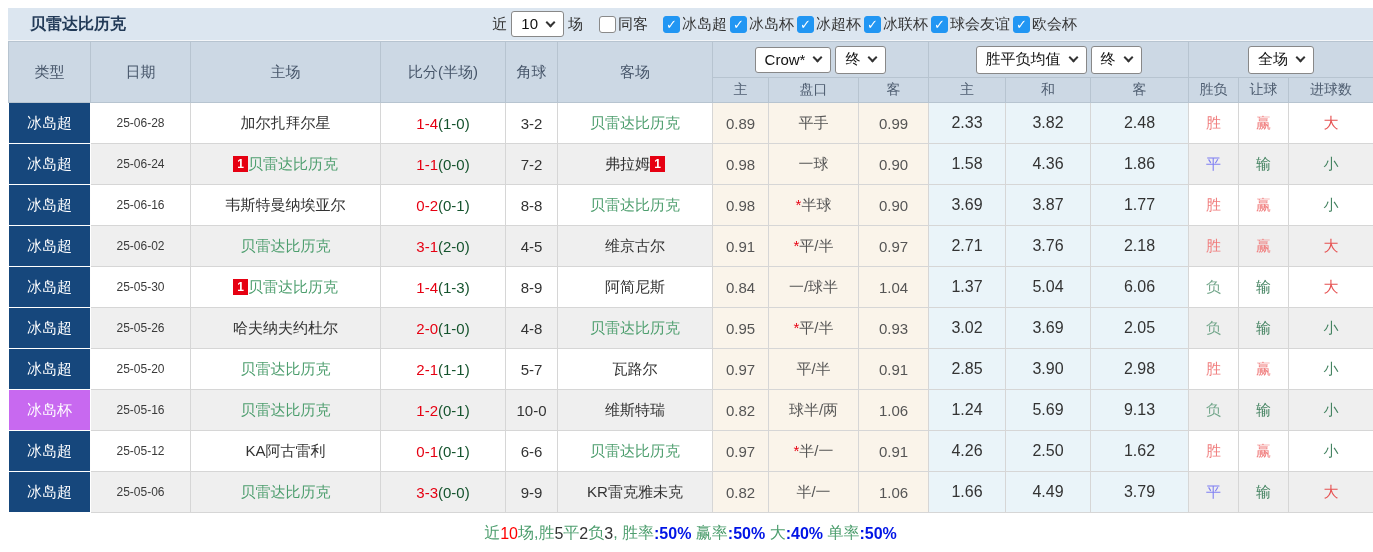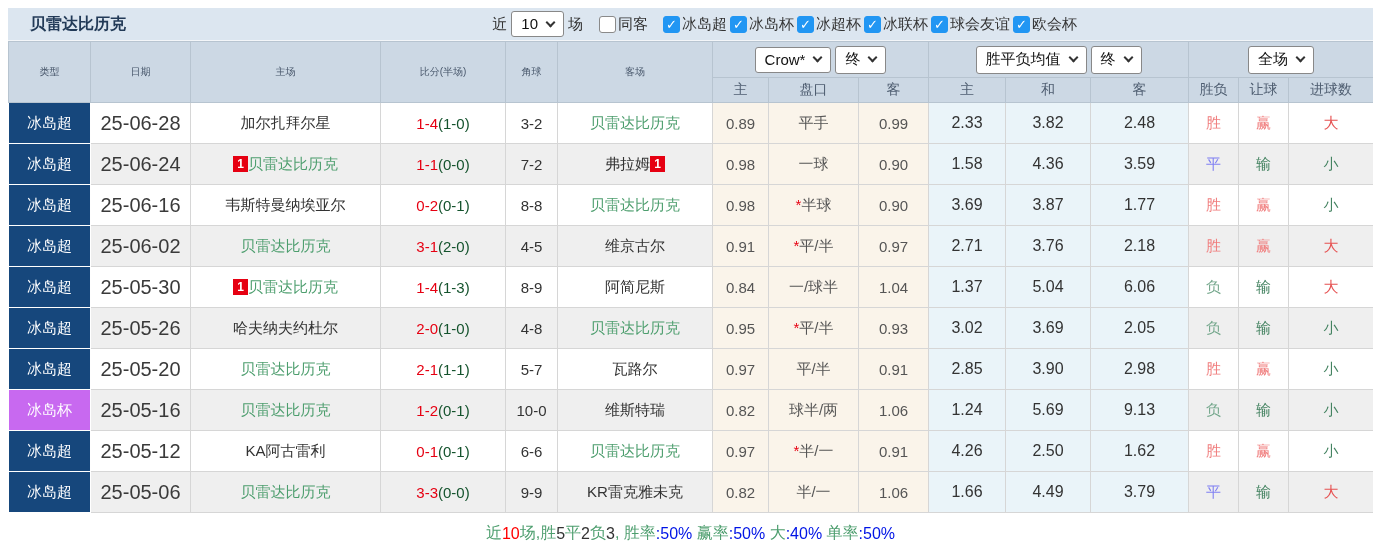--- a/index.html
+++ b/index.html
@@ -40,34 +40,34 @@
     color: #fff; font-size: 13px; font-weight: bold; line-height: 18px;
   }
   .cb-item.first { margin-left: 12px; margin-right: 12px; }
 
   
   table { border-collapse: collapse; table-layout: fixed; width: 1365px; }
   thead { background: #ccd8e4; }
   thead th { font-weight: normal; color: #47566a; border: 1px solid #b7c4d0; }
   thead tr.sel-row th { height: 36px; }
   thead tr.sub-row th { height: 25px; font-size: 14px; color: #4e5d70; }
-  th.main-h { font-size: 10px; }
+  th.main-h { font-size: 15px; }
   .sel-wrap { display: flex; justify-content: center; align-items: center; gap: 4px; }
 
   tbody td {
     height: 41px; text-align: center; border: 1px solid #d6d6d6;
     font-size: 15px; color: #333;
   }
   tbody tr:nth-child(even) td { background: #efefef; }
   tbody tr:nth-child(odd)  td { background: #ffffff; }
   tbody td.crow-cell { background: #faf4ea !important; color: #555; margin-left: 40px; }
   tbody td.avg-cell  { background: #eaf4f9 !important; font-size: 16px; }
   td.type-cell { background: #16477c !important; color: #fff; border: 1px solid #fff; font-size: 15px; }
   td.type-cell.c-cup { background: #c869f0 !important; }
-  td.date-cell { font-size: 20px; color: #3a3a3a; }
+  td.date-cell { font-size: 12px; color: #3a3a3a; }
   .score-main { color: #e60012; }
   .score-half { color: #14532d; text-align: right; }
   .star { color: #e60012; }
   .badge {
     display: inline-block; background: #e60012; color: #fff; font-size: 12px;
     font-weight: bold; width: 15px; height: 16px; line-height: 16px;
     text-align: center; vertical-align: 1px;
   }
   .c-target { color: #4d9e6e; }
   .c-red    { color: #f07c7c; }
@@ -77,21 +77,21 @@
   .c-green2 { color: #74a78c; }
 
   
   .footer {
     height: 41px; display: flex; justify-content: center; align-items: center;
     font-size: 16px; background: #fff;
   }
   .fseg { white-space: pre-wrap; }
   .f-green { color: #4d9e6e; }
   .f-red   { color: #ff0000; }
-  .f-blue  { color: #0014e6; }
+  .f-blue  { color: #0014e6; font-weight: bold; }
   .f-dark  { color: #333; }
 </style>
 </head>
 <body>
 
 <div class="page">
 
   <div class="title-bar">
     <span class="team-title">贝雷达比历克</span>
     <div class="controls">
@@ -228,21 +228,21 @@
     <td class="date-cell">25-06-24</td>
     <td class="team-cell"><span class="badge">1</span><span class="c-target">贝雷达比历克</span></td>
     <td class="score-cell"><span class="score-main">1-1</span><span class="score-half">(0-0)</span></td>
     <td class="corner-cell">7-2</td>
     <td class="team-cell"><span>弗拉姆</span><span class="badge">1</span></td>
     <td class="crow-cell">0.98</td>
     <td class="crow-cell"><span>一球</span></td>
     <td class="crow-cell">0.90</td>
     <td class="avg-cell">1.58</td>
     <td class="avg-cell">4.36</td>
-    <td class="avg-cell">3.59</td>
+    <td class="avg-cell">1.86</td>
     <td class="res-cell c-blue">平</td>
     <td class="res-cell c-green">输</td>
     <td class="res-cell c-green">小</td>
   </tr>
         <tr>
     <td class="type-cell"><span>冰岛超</span></td>
     <td class="date-cell">25-06-16</td>
     <td class="team-cell"><span>韦斯特曼纳埃亚尔</span></td>
     <td class="score-cell"><span class="score-main">0-2</span><span class="score-half">(0-1)</span></td>
     <td class="corner-cell">8-8</td>

